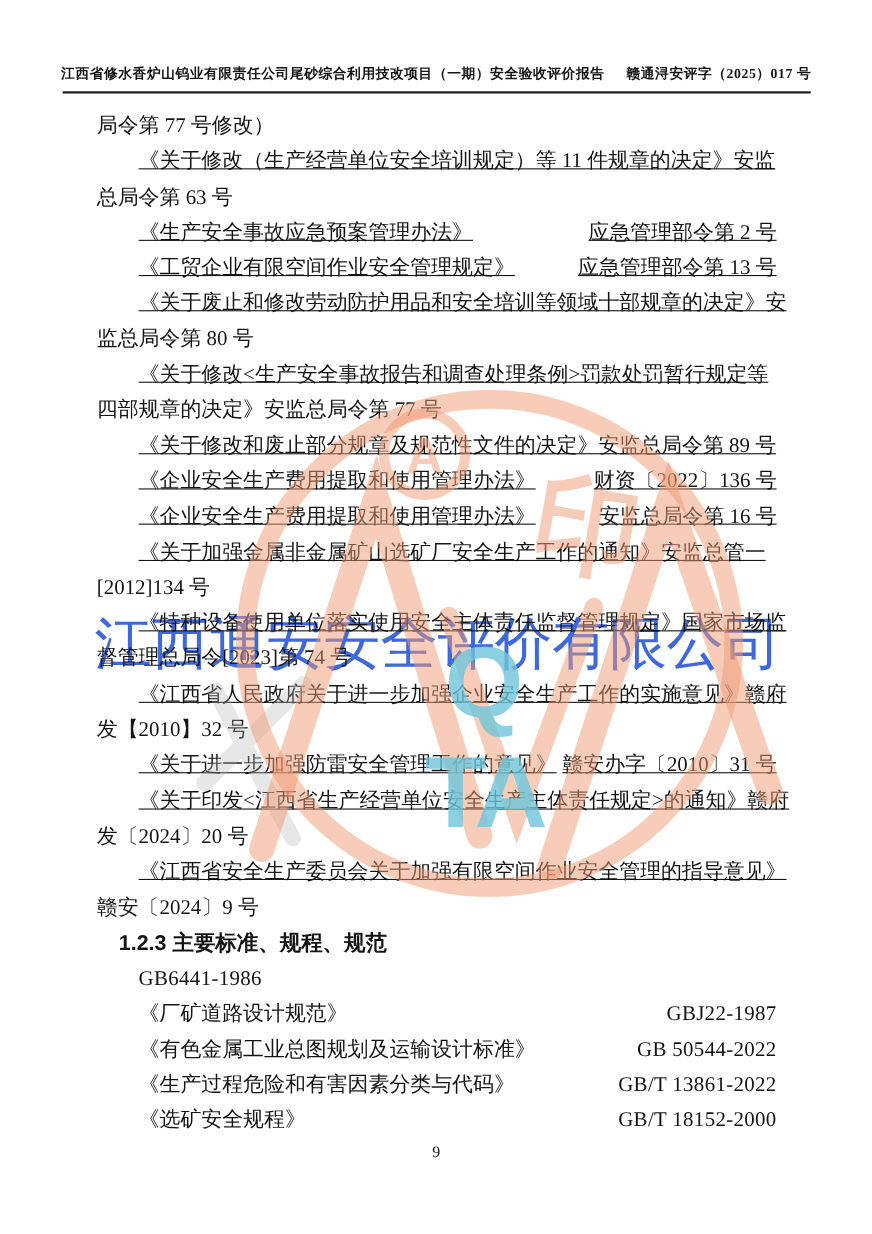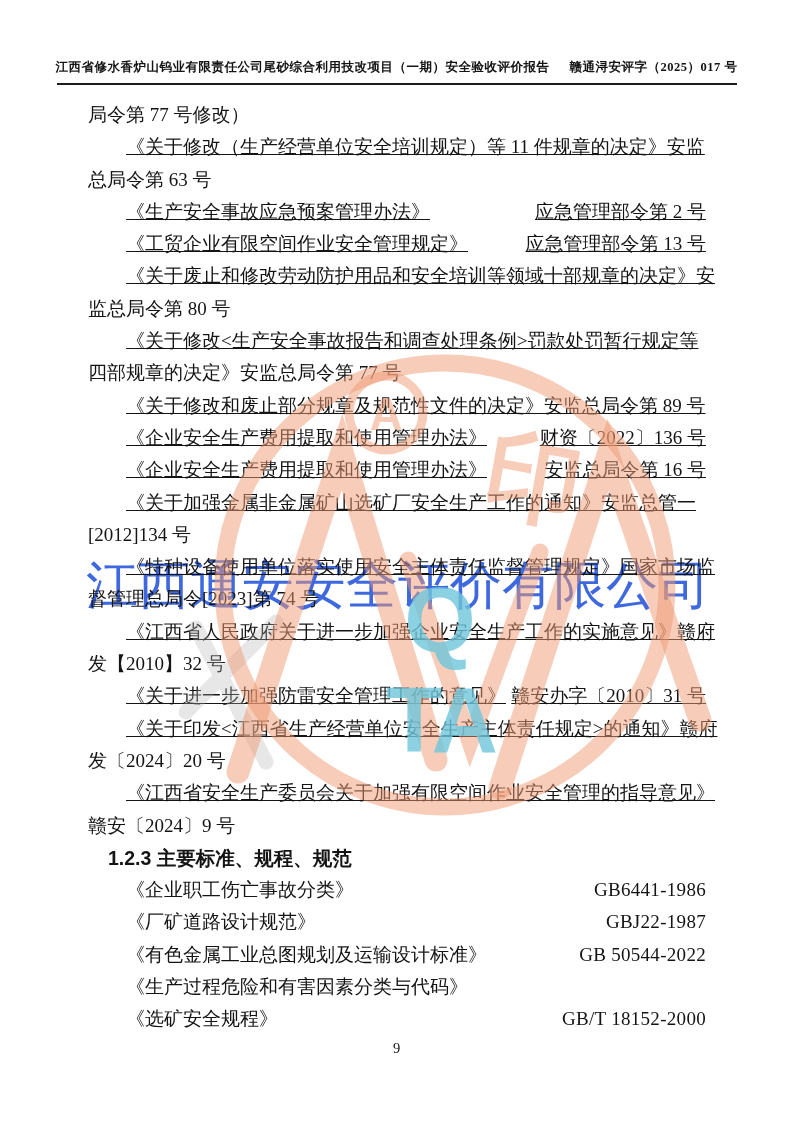--- a/index.html
+++ b/index.html
@@ -98,33 +98,33 @@
           <span>赣安办字〔2010〕31 号</span>
         </div>
         <div class="line indent">《关于印发&lt;江西省生产经营单位安全生产主体责任规定&gt;的通知》赣府</div>
         <div class="line">发〔2024〕20 号</div>
         <div class="line indent">《江西省安全生产委员会关于加强有限空间作业安全管理的指导意见》</div>
         <div class="line">赣安〔2024〕9 号</div>
       </div>
     <div class="section-heading">1.2.3 主要标准、规程、规范</div>
     <div id="standards-list">
         <div class="std">
-          <span class="name">《企业职工伤亡事故分类》</span>
           <span class="code">GB6441-1986</span>
         </div>
         <div class="std">
           <span class="name">《厂矿道路设计规范》</span>
           <span class="code">GBJ22-1987</span>
         </div>
         <div class="std">
           <span class="name">《有色金属工业总图规划及运输设计标准》</span>
           <span class="code">GB 50544-2022</span>
         </div>
         <div class="std">
           <span class="name">《生产过程危险和有害因素分类与代码》</span>
+          <span class="code">GB/T 13861-2022</span>
         </div>
         <div class="std">
           <span class="name">《选矿安全规程》</span>
           <span class="code">GB/T 18152-2000</span>
         </div>
       </div>
   </main>
 
   <div class="page-number">9</div>
 

